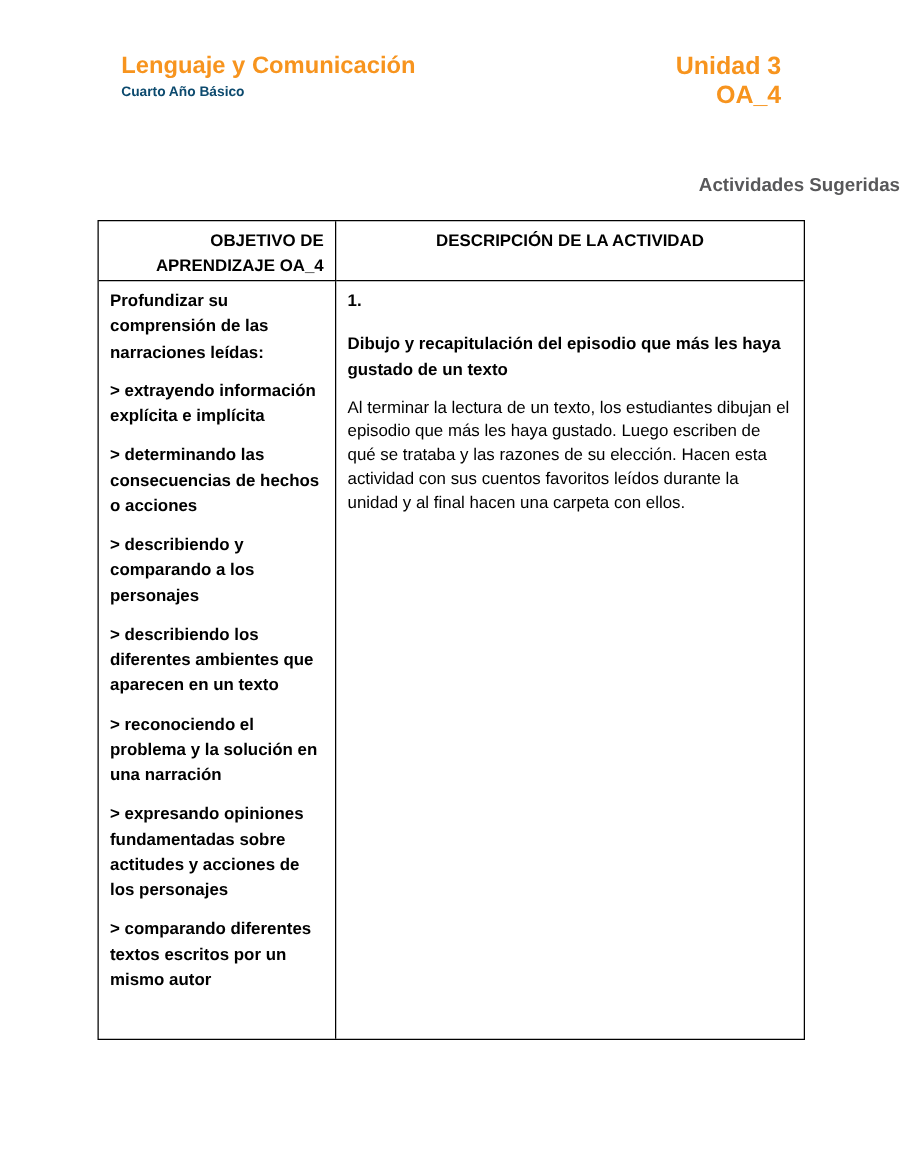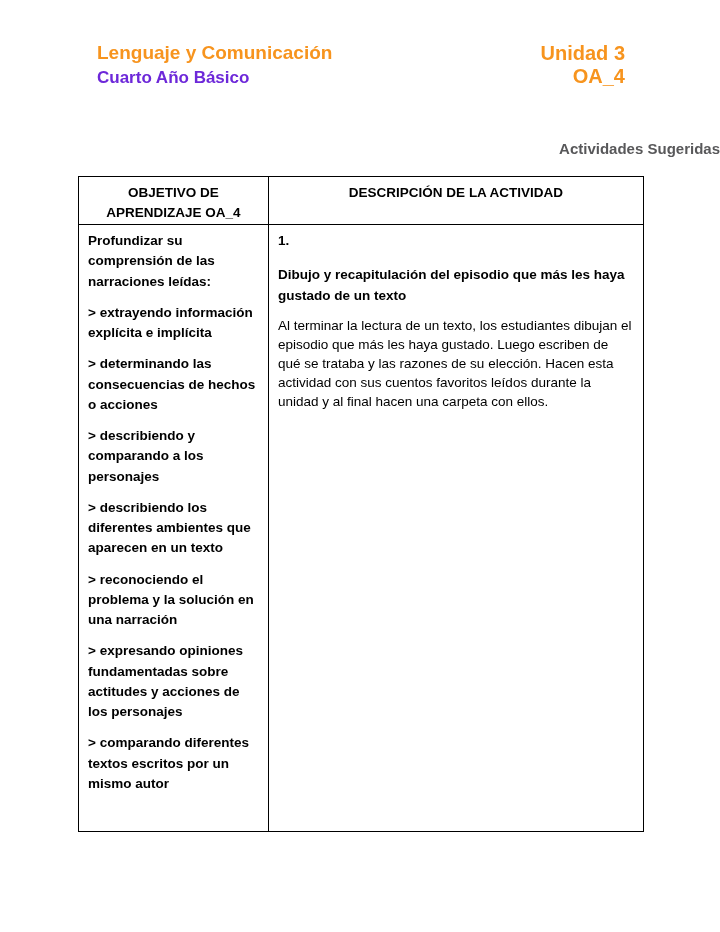--- a/index.html
+++ b/index.html
@@ -28,23 +28,23 @@
     display: flex;
     justify-content: space-between;
     align-items: flex-start;
   }
   .brand-title {
     font-size: 19px;
     font-weight: bold;
     color: #F7941E;
   }
   .grade-title {
-    font-size: 17px;
+    font-size: 11px;
     font-weight: bold;
-    color: #6d28d9;
+    color: #0c4a6e;
     margin-top: 3px;
   }
   .unit-label, .oa-label {
     font-size: 20px;
     font-weight: bold;
     color: #F7941E;
   }
 
   
   .page-title {
@@ -71,21 +71,21 @@
   }
   .cell {
     padding: 6px 9px;
     font-size: 13.5px;
     line-height: 1.5;
   }
   .cell-border-right { border-right: 1px solid #000000; }
   .cell-border-bottom { border-bottom: 1px solid #000000; }
   .th-left {
     font-weight: bold;
-    text-align: center;
+    text-align: right;
   }
   .th-right {
     font-weight: bold;
     text-align: center;
   }
   .objective-cell p {
     font-weight: bold;
     margin-bottom: 11px;
   }
   .activity-cell .act-number {

